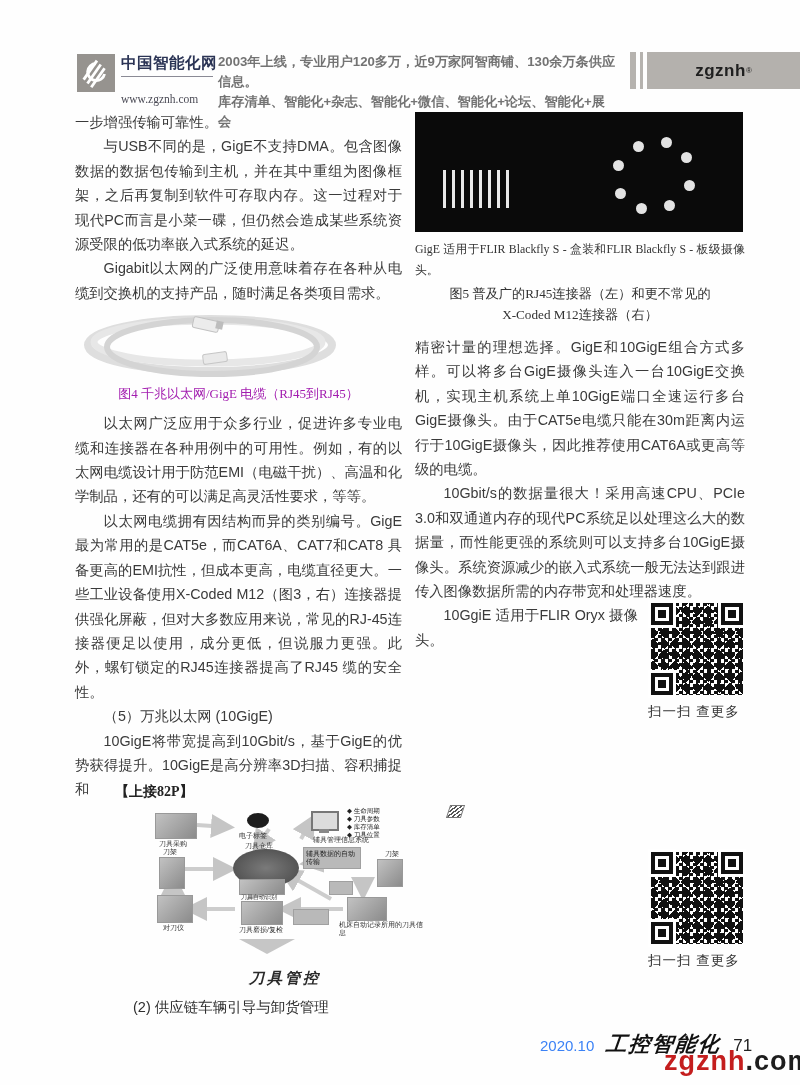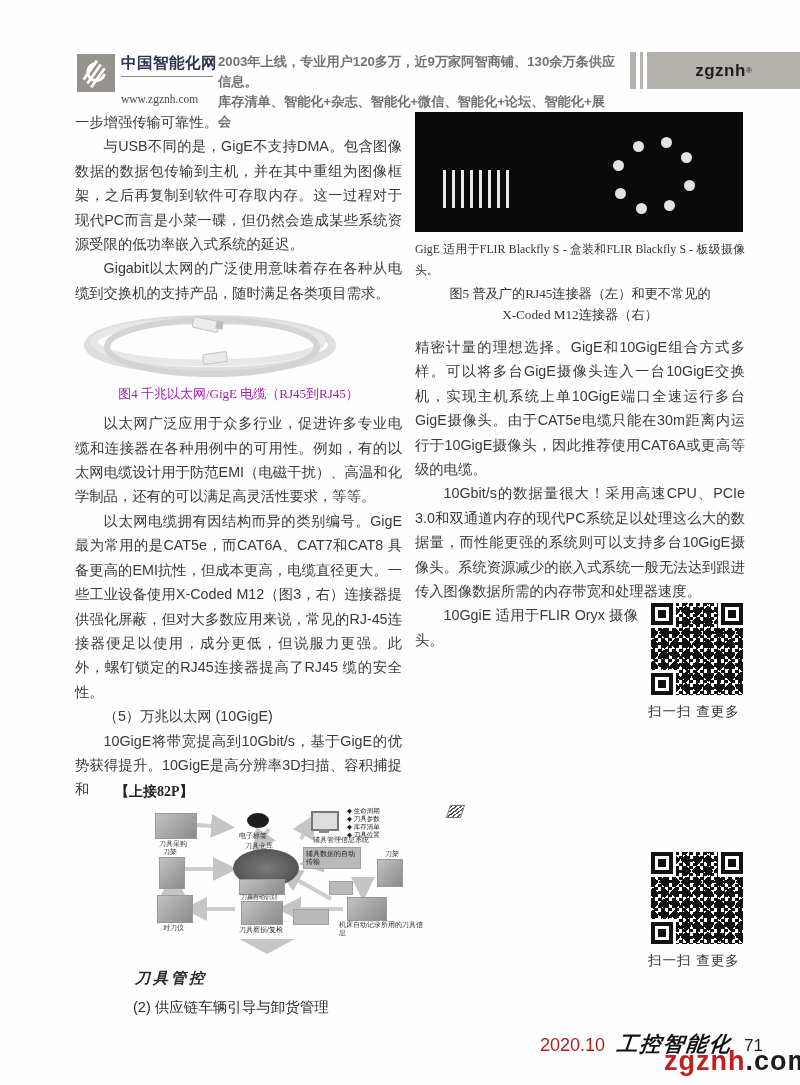--- a/index.html
+++ b/index.html
@@ -75,21 +75,21 @@
   .d-bullets{position:absolute;font-size:6.5px;line-height:8px;color:#222;}
   .d-chevron{position:absolute;width:0;height:0;
     border-left:28px solid transparent;border-right:28px solid transparent;
     border-top:15px solid #c6c6c6;}
   .d-banner{position:absolute;font-family:"Liberation Serif","DejaVu Serif",serif;
     font-style:italic;font-weight:bold;font-size:15px;color:#2a2a2a;letter-spacing:3px;}
   .bottom-caption{font-size:14.5px;color:#2e2e2e;font-weight:500;margin:10px 0 0 18px;}
   .bottom-right{position:absolute;left:415px;top:800px;width:330px;}
   
   .footer-line1{position:absolute;left:540px;top:1030px;display:flex;align-items:baseline;gap:12px;}
-  .footer-issue{font-size:18px;color:#b91c1c;}
+  .footer-issue{font-size:15px;color:#3b82f6;}
   .footer-logo{font-family:"DejaVu Serif","Liberation Serif",serif;font-style:italic;
     font-weight:bold;font-size:21px;color:#111;letter-spacing:2px;transform:skewX(-6deg);}
   .footer-page{font-size:17px;color:#222;}
   .footer-site{position:absolute;left:664px;top:1046px;font-size:27px;font-weight:bold;
     letter-spacing:1px;white-space:nowrap;}
   .site-red{color:#c41e1e;}
   .site-dark{color:#1d1d1d;}
 </style>
 </head>
 <body>
@@ -224,21 +224,21 @@
     <div class="d-photo" style="left:106px;top:94px;width:40px;height:22px"></div>
     <div class="d-label" style="left:104px;top:118px">刀具磨损/复检</div>
     <div class="d-photo" style="left:22px;top:88px;width:34px;height:26px"></div>
     <div class="d-label" style="left:28px;top:116px">对刀仪</div>
     <div class="d-photo" style="left:212px;top:90px;width:38px;height:22px"></div>
     <div class="d-label wrap" style="left:204px;top:114px;width:84px">机床自动记录所用的刀具信息</div>
     <div class="d-graybox" style="left:194px;top:74px;width:18px;height:8px"></div>
     <div class="d-graybox" style="left:158px;top:102px;width:30px;height:10px"></div>
     <div class="d-chevron" style="left:104px;top:132px"></div>
   </div>
-  <div class="d-banner" style="position:static;display:block;width:300px;margin-left:20px;margin-top:4px">刀具管控</div>
+  <div class="d-banner" style="position:static;display:block;text-align:center;width:300px;margin-left:20px;margin-top:4px">刀具管控</div>
   <div class="bottom-caption">(2) 供应链车辆引导与卸货管理</div>
 </div>
 
 <div class="bottom-right">
   <div class="qr-float pushed">
     <div class="qr">
       <div class="qrf tl"></div>
       <div class="qrf tr"></div>
       <div class="qrf bl"></div>
     </div>

